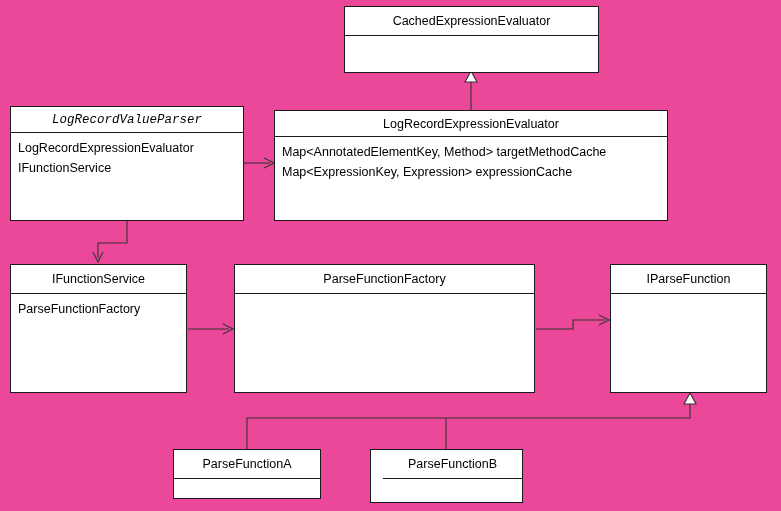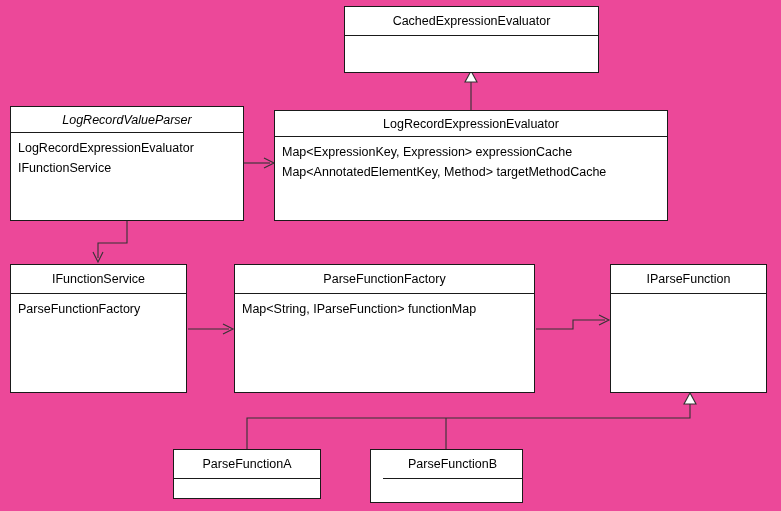--- a/index.html
+++ b/index.html
@@ -30,20 +30,21 @@
     font-size: 12.5px;
     color: #000000;
     border-bottom: 1px solid #1a1a1a;
     display: flex;
     align-items: center;
     justify-content: center;
     flex: none;
   }
   .uml-title.italic {
     font-style: italic;
+    font-family: Liberation Mono, monospace;
   }
   .uml-body {
     box-sizing: border-box;
     flex: 1 1 auto;
     padding: 5px 7px 0 7px;
     display: flex;
     flex-direction: column;
   }
   .uml-attr {
     font-size: 12.5px;
@@ -127,37 +128,34 @@
     <div class="uml-title italic" style="height:26px;">LogRecordValueParser</div>
     <div class="uml-body">
       <div class="uml-attr">LogRecordExpressionEvaluator</div>
       <div class="uml-attr">IFunctionService</div>
     </div>
   </div>
 
   <div class="uml-class" style="left:274px; top:110px; width:394px; height:111px;">
     <div class="uml-title" style="height:26px;">LogRecordExpressionEvaluator</div>
     <div class="uml-body">
+      <div class="uml-attr">Map&lt;AnnotatedElementKey, Method&gt; targetMethodCache</div>
       <div class="uml-attr">Map&lt;ExpressionKey, Expression&gt; expressionCache</div>
-      <div class="uml-attr">Map&lt;AnnotatedElementKey, Method&gt; targetMethodCache</div>
     </div>
   </div>
 
   <div class="uml-class" style="left:10px; top:264px; width:177px; height:129px;">
     <div class="uml-title" style="height:29px;">IFunctionService</div>
     <div class="uml-body">
       <div class="uml-attr">ParseFunctionFactory</div>
     </div>
   </div>
 
   <div class="uml-class" style="left:234px; top:264px; width:301px; height:129px;">
     <div class="uml-title" style="height:29px;">ParseFunctionFactory</div>
-    <div class="uml-body">
-      <div class="uml-attr">Map&lt;String, IParseFunction&gt; functionMap</div>
-    </div>
   </div>
 
   <div class="uml-class" style="left:610px; top:264px; width:157px; height:129px;gap:24px;">
     <div class="uml-title" style="height:29px;">IParseFunction</div>
   </div>
 
   <div class="uml-class" style="left:173px; top:449px; width:148px; height:50px;gap:41px;">
     <div class="uml-title" style="height:29px;">ParseFunctionA</div>
     <div class="uml-body empty"></div>
   </div>

